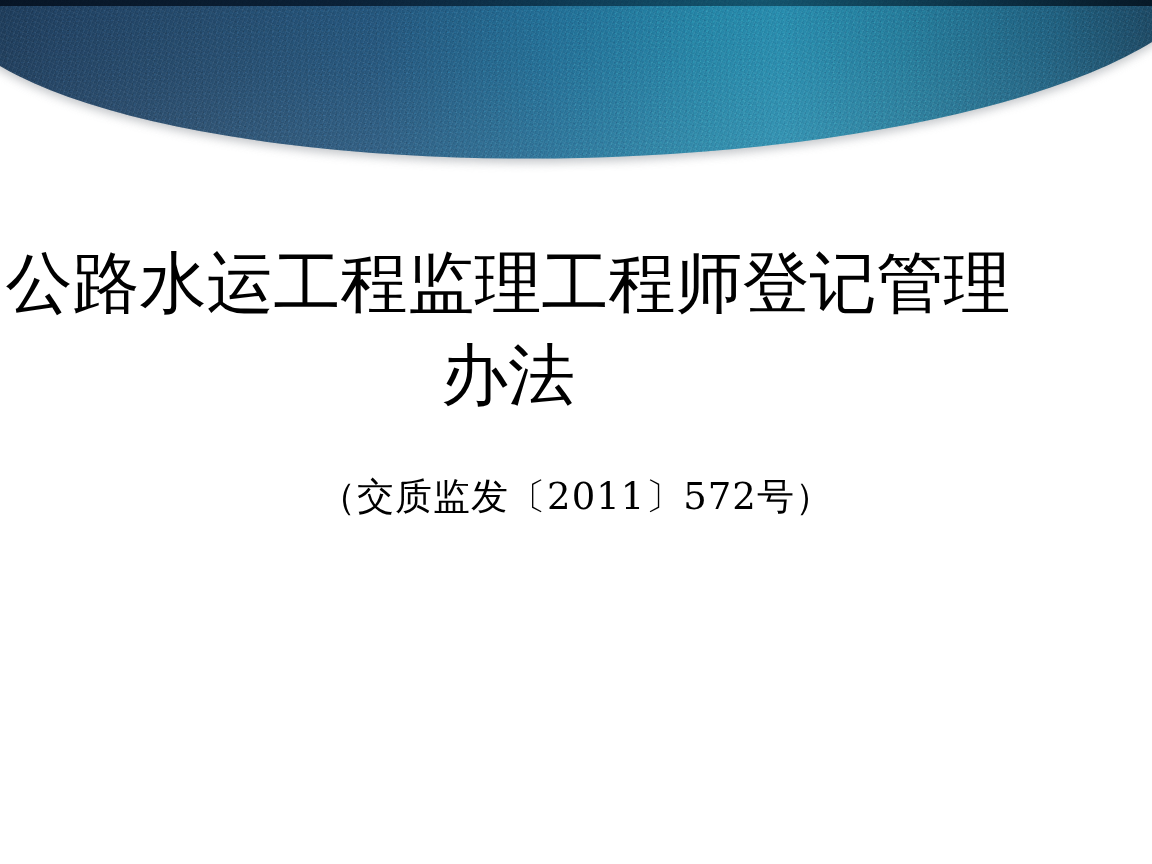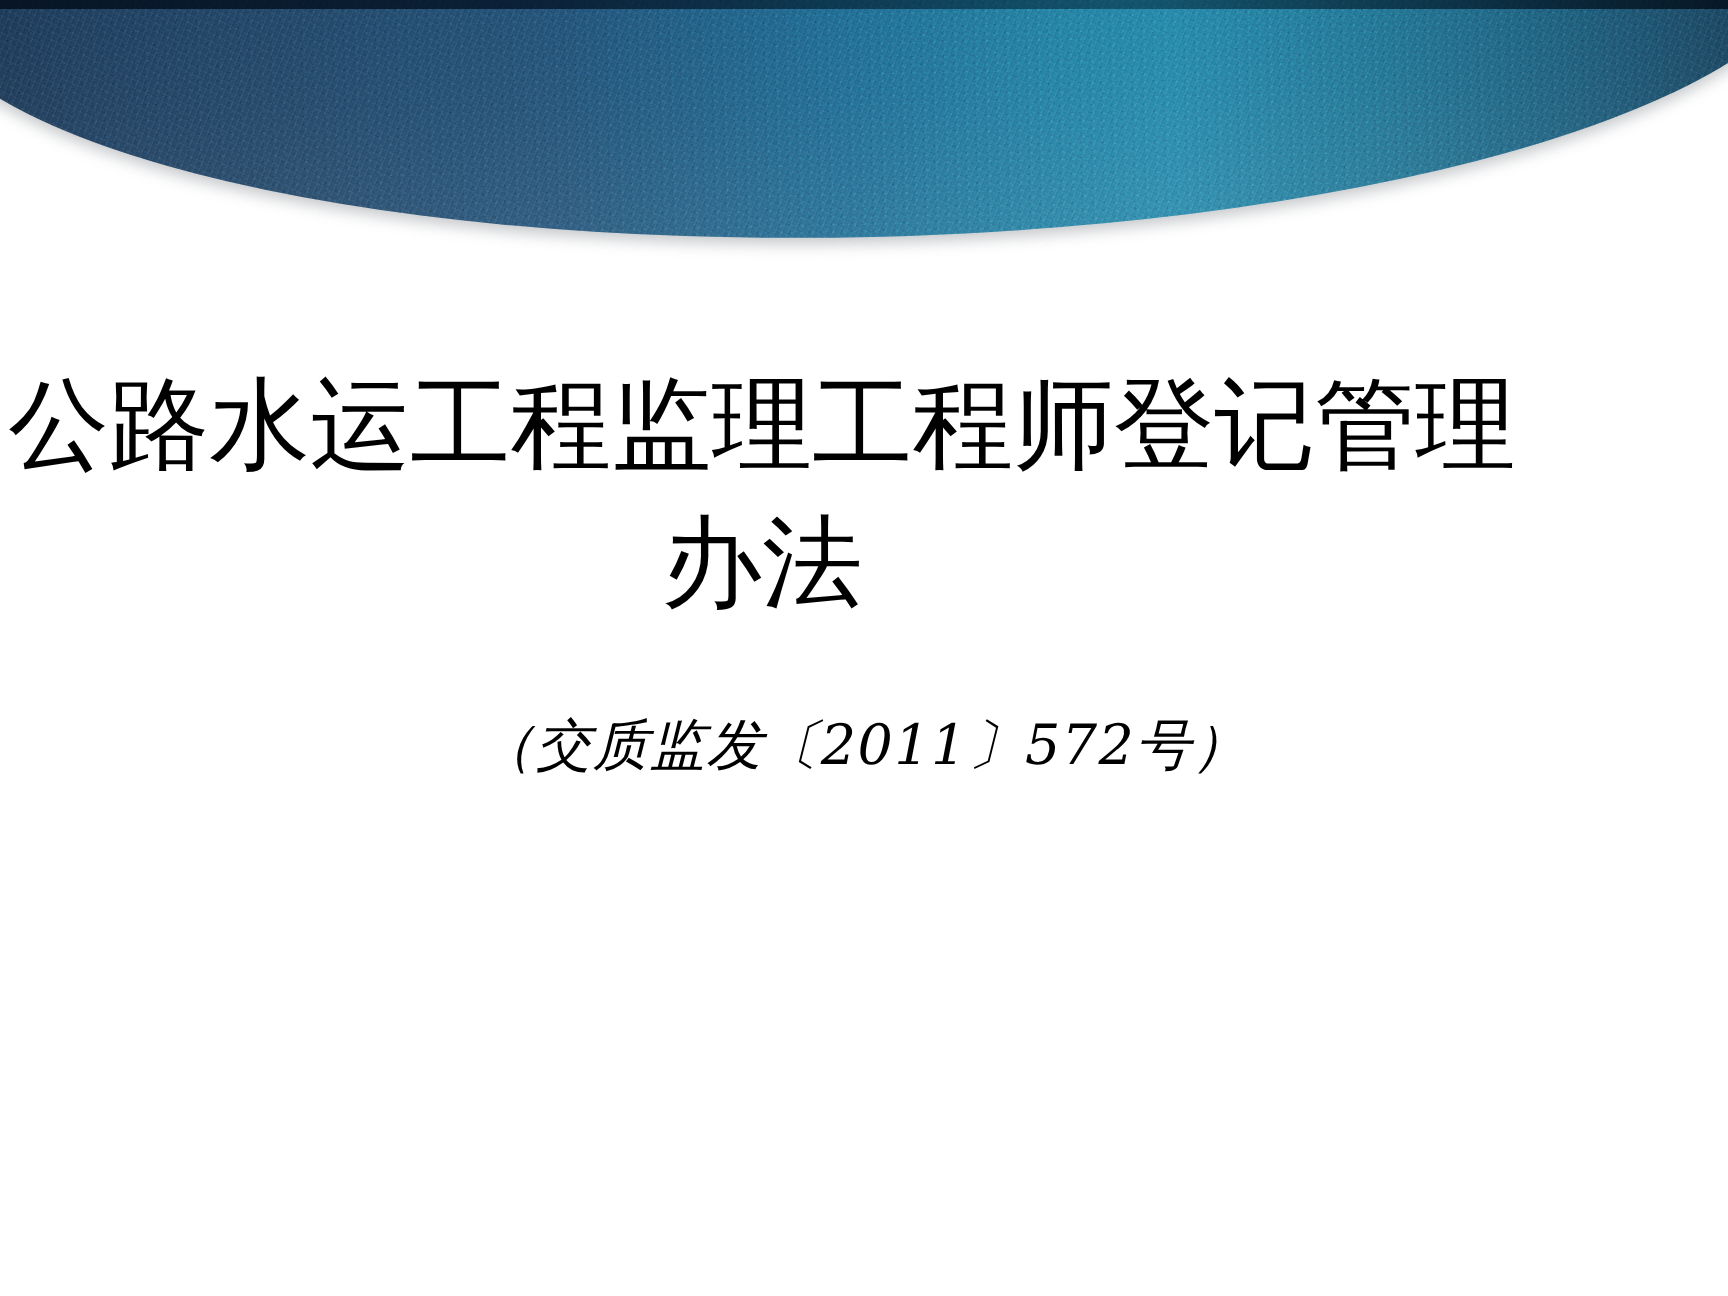--- a/index.html
+++ b/index.html
@@ -144,21 +144,20 @@
     position: absolute;
     left: 0;
     top: 470px;
     width: 1152px;
     text-align: center;
     color: #000000;
     font-size: 37px;
     line-height: 54px;
     font-weight: 400;
     letter-spacing: 1px;
-    font-style: italic;
   }
 </style>
 </head>
 <body>
 
 <div id="slide">
 
   <div class="banner-wrap">
     <div class="banner-shadow"></div>
     <div class="banner">

